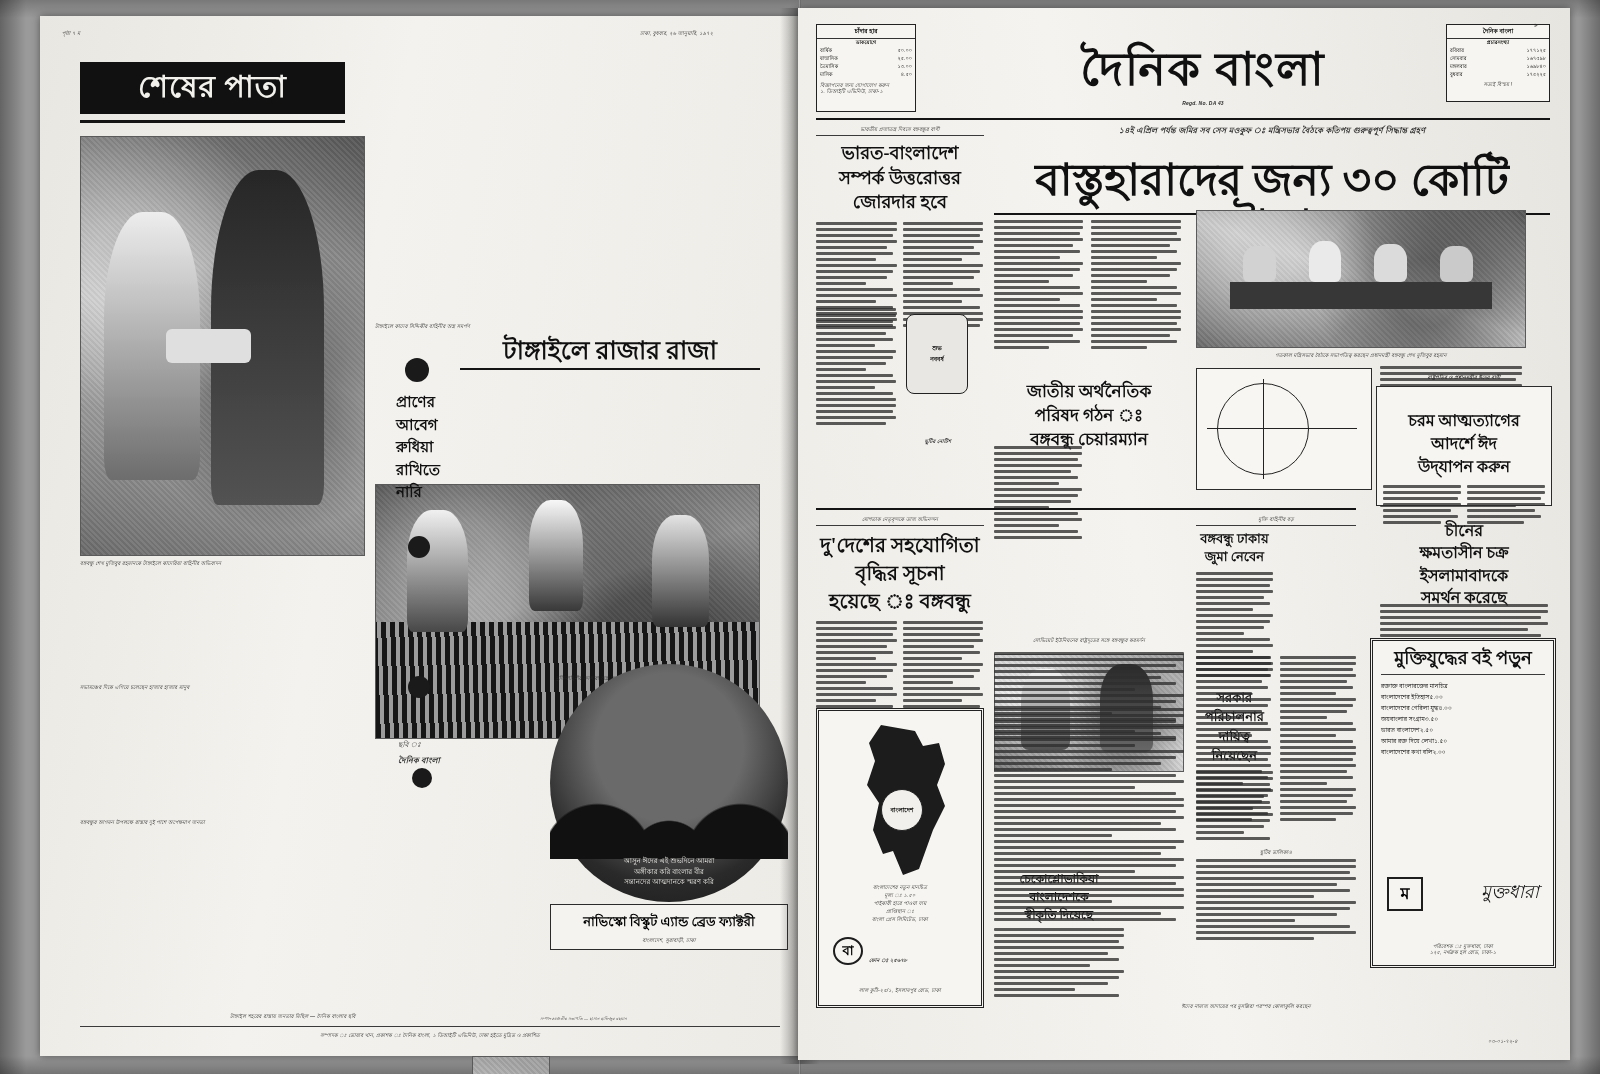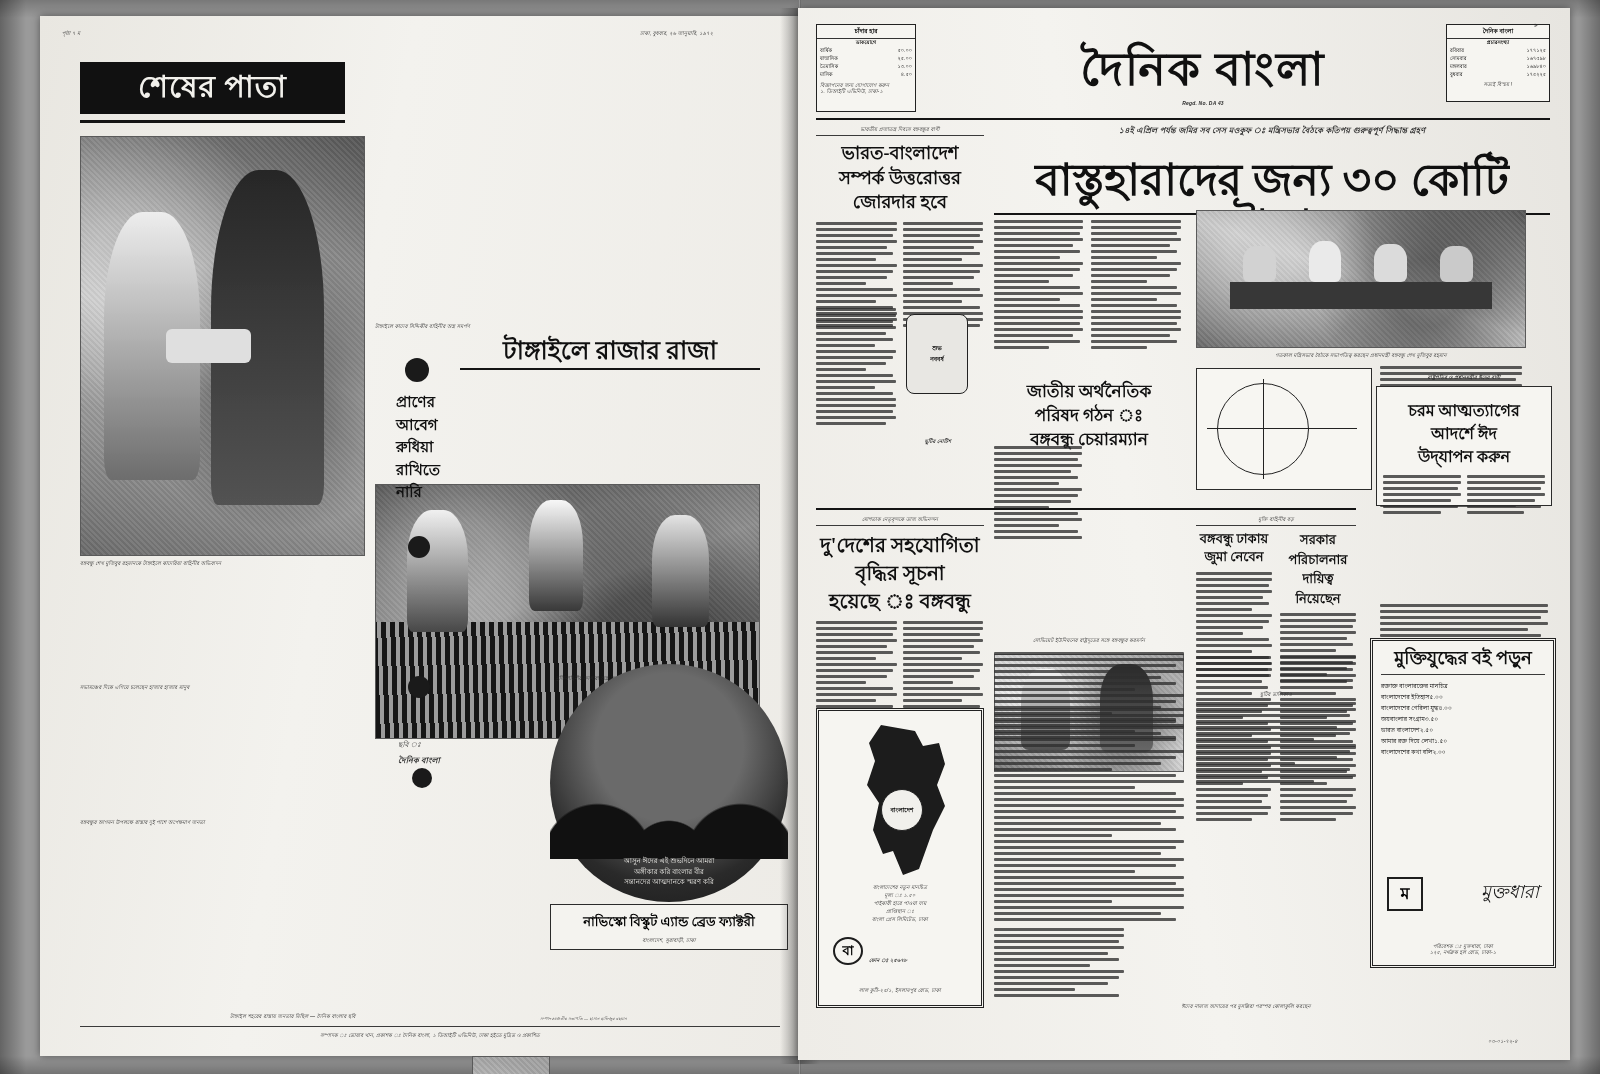--- a/index.html
+++ b/index.html
@@ -460,21 +460,21 @@
         <i></i>
         <i></i>
         <i></i>
         <i></i>
     </div>
 
     <div class="blk" style="left:582px; top:118px; width:142px;"></div>
     <div class="blk cap center" style="left:582px; top:366px; width:168px; font-weight:bold;">রাষ্ট্রপতির ও প্রধানমন্ত্রীর ঈদের বাণী</div>
 
     <div class="blk boxed" style="left:578px; top:378px; width:176px; height:120px; background:#f6f5f1;">
-      <div class="bigtitle center" style="font-size:16px;line-height:1.45;margin-top:12px;">
+      <div class="bigtitle center" style="font-size:16px;line-height:1.45;margin-top:22px;">
         <div>চরম আত্মত্যাগের</div>
         <div>আদর্শে ঈদ</div>
         <div>উদ্‌যাপন করুন</div>
       </div>
       <div style="display:flex;gap:6px;padding:6px 6px 0;">
         <div class="lines" style="width:48%;">
             <i></i>
             <i></i>
             <i></i>
             <i></i>
@@ -487,20 +487,26 @@
             <i></i>
             <i></i>
             <i></i>
             <i></i>
             <i></i>
             <i></i>
           </div>
       </div>
     </div>
 
+    <div class="blk bigtitle center" style="left:582px; top:512px; width:168px; font-size:16px; line-height:1.4;">
+      <div>চীনের</div>
+      <div>ক্ষমতাসীন চক্র</div>
+      <div>ইসলামাবাদকে</div>
+      <div>সমর্থন করেছে</div>
+    </div>
     <div class="blk lines" style="left:582px; top:596px; width:168px;">
       <i></i>
         <i></i>
         <i></i>
         <i></i>
         <i></i>
         <i></i>
         <i></i>
         <i></i>
     </div>
@@ -616,21 +622,21 @@
         <i></i>
         <i></i>
         <i></i>
         <i></i>
         <i></i>
     </div>
 
     <div class="blk" style="left:398px; top:508px; width:160px;">
       <div class="cap center">মুক্তি বাহিনীর বড়</div>
       <div class="thinrule" style="height:1px;margin:3px 0 4px;"></div>
-      <div style="display:flex;gap:8px;">
+      <div style="display:flex;gap:8px;flex-direction:column;">
         <div style="width:48%;">
           <div class="bigtitle center" style="font-size:13px;line-height:1.4;">
             <div>বঙ্গবন্ধু ঢাকায়</div>
             <div>জুমা নেবেন</div>
           </div>
           <div class="lines" style="margin-top:5px;">
               <i></i>
               <i></i>
               <i></i>
               <i></i>
@@ -700,20 +706,25 @@
         <div>মূল্য ঃ ১.৫০</div>
         <div>পাইকারী হারে পাওয়া যায়</div>
         <div>প্রাপ্তিস্থান ঃ</div>
         <div>বাংলা প্রেস লিমিটেড, ঢাকা</div>
       </div>
       <div class="logo-sq" style="position:absolute;left:14px;bottom:40px;width:30px;height:28px;font-size:13px;border-radius:50%;">বা</div>
       <div class="cap" style="position:absolute;left:50px;right:6px;bottom:42px;font-weight:bold;">ফোন ঃ ২৫৬৭৮</div>
       <div class="cap center" style="position:absolute;left:6px;right:6px;bottom:12px;">লাল কুঠি-২৫/১, ইসলামপুর রোড, ঢাকা</div>
     </div>
 
+    <div class="blk bigtitle center" style="left:196px; top:862px; width:130px; font-size:12px; line-height:1.5;">
+      <div>চেকোশ্লোভাকিয়া</div>
+      <div>বাংলাদেশকে</div>
+      <div>স্বীকৃতি দিয়েছে</div>
+    </div>
     <div class="blk lines" style="left:196px; top:920px; width:130px;">
       <i></i>
         <i></i>
         <i></i>
         <i></i>
         <i></i>
         <i></i>
         <i></i>
         <i></i>
         <i></i>

